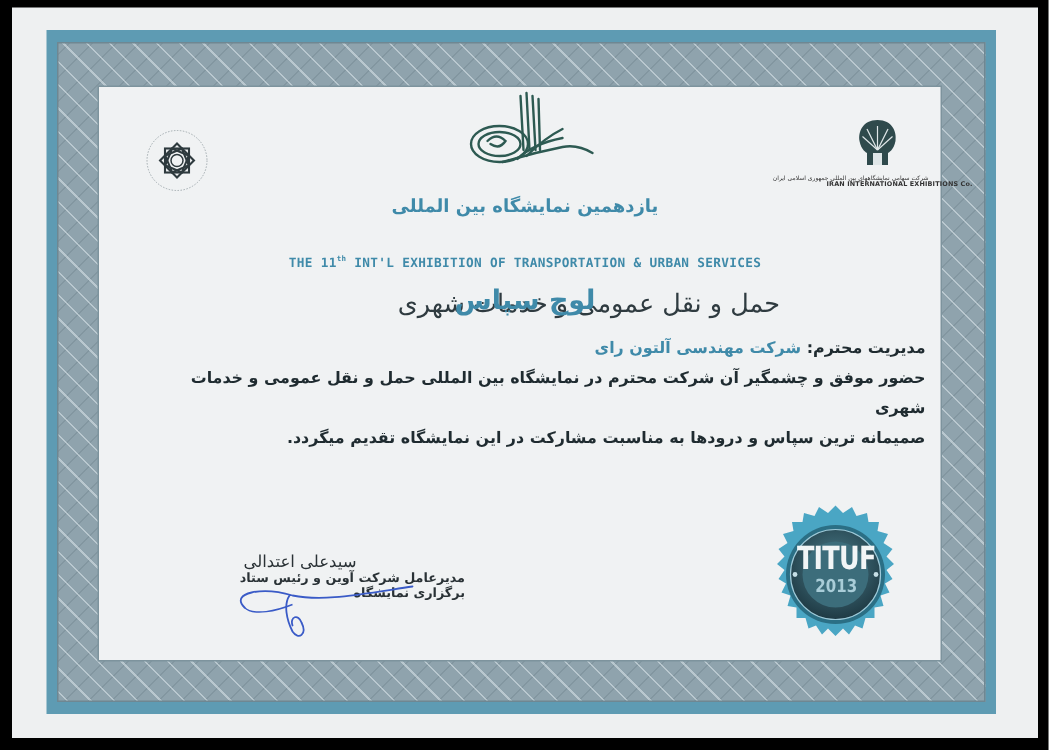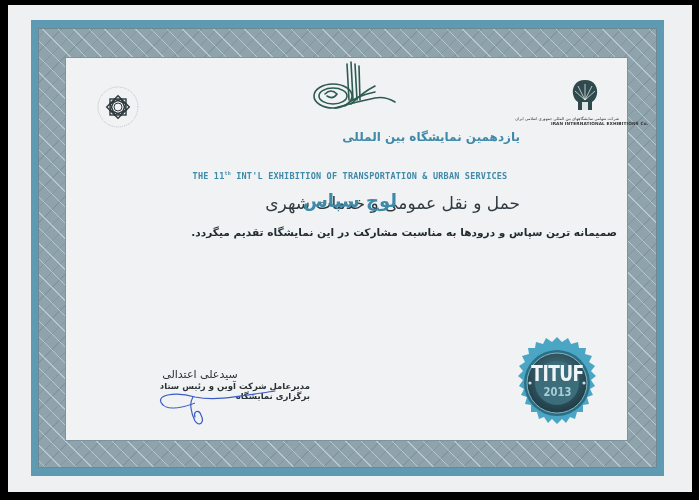--- a/index.html
+++ b/index.html
@@ -17,21 +17,21 @@
   .abs { position:absolute; }
   .rtl { direction:rtl; unicode-bidi:embed; }
 
   
   .logo-left { left:96px; top:85px; width:44px; height:44px; }
   .logo-right { left:551px; top:78px; width:68px; height:50px; text-align:center; }
   .logo-right .caption-fa { font-size:4px; color:#333; white-space:nowrap; }
   .logo-right .caption-en { font-size:4.3px; color:#333; font-weight:bold; white-space:nowrap; letter-spacing:0.1px; }
   .tughra { left:305px; top:60px; width:95px; height:60px; }
 
-  .title-1 { left:180px; top:130px; width:340px; text-align:right; font-size:12px; color:#3f8aa9; font-weight:bold; }
+  .title-1 { left:180px; top:130px; width:340px; text-align:center; font-size:12px; color:#3f8aa9; font-weight:bold; }
   .title-2 { left:180px; top:145px; width:340px; text-align:right; font-size:17px; color:#2f3b40; font-weight:normal;margin-top:48px; }
   .title-en { left:180px; top:170px; width:340px; text-align:center; font-size:8.5px; color:#3f8aa9; font-weight:bold; letter-spacing:0.2px; font-family:"DejaVu Sans Mono", monospace; white-space:nowrap; }
   .title-en sup { font-size:5px; }
   .title-3 { left:180px; top:190px; width:340px; text-align:center; font-size:18px; color:#3f8aa9; font-weight:bold; }
 
   .body-text { left:120px; top:222px; width:497px; font-size:10.6px; line-height:20px; color:#1f2b30; font-weight:bold; text-align:right; }
   .body-text .company { color:#3f8aa9; }
 
   .sig-name { left:150px; top:368px; width:100px; text-align:center; font-size:11px; color:#2a3236; }
   .sig-title { left:150px; top:381px; width:160px; text-align:right; font-size:8.5px; color:#2a3236; font-weight:bold; }
@@ -92,20 +92,25 @@
   <div class="caption-fa rtl">شرکت سهامی نمایشگاههای بین المللی جمهوری اسلامی ایران</div>
   <div class="caption-en">IRAN INTERNATIONAL EXHIBITIONS Co.</div>
 </div>
 
 <div class="abs title-1 rtl">یازدهمین نمایشگاه بین المللی</div>
 <div class="abs title-2 rtl">حمل و نقل عمومی و خدمات شهری</div>
 <div class="abs title-en"><span>THE 11</span><sup>th</sup><span> INT'L EXHIBITION OF TRANSPORTATION &amp; URBAN SERVICES</span></div>
 <div class="abs title-3 rtl">لوح سپاس</div>
 
 <div class="abs body-text rtl">
+  <div>
+    <span>مدیریت محترم:</span>
+    <span class="company">شرکت مهندسی آلتون رای</span>
+  </div>
+  <div>حضور موفق و چشمگیر آن شرکت محترم در نمایشگاه بین المللی حمل و نقل عمومی و خدمات شهری</div>
   <div>صمیمانه ترین سپاس و درودها به مناسبت مشارکت در این نمایشگاه تقدیم میگردد.</div>
 </div>
 
 <div class="abs sig-name rtl">سیدعلی اعتدالی</div>
 <div class="abs sig-title rtl">مدیرعامل شرکت آوین و رئیس ستاد برگزاری نمایشگاه</div>
 <div class="abs signature">
   <svg width="140" height="45" viewBox="0 0 140 45">
     <path d="M8 22 C-2 12 20 8 40 14 C60 18 80 14 120 8 M38 14 C34 20 36 30 40 38 C44 44 50 40 46 32 C44 26 38 28 40 34" fill="none" stroke="#3a5bc7" stroke-width="1.2" stroke-linecap="round"></path>
     <path d="M8 22 C14 28 30 24 40 20" fill="none" stroke="#3a5bc7" stroke-width="1"></path>
   </svg>

